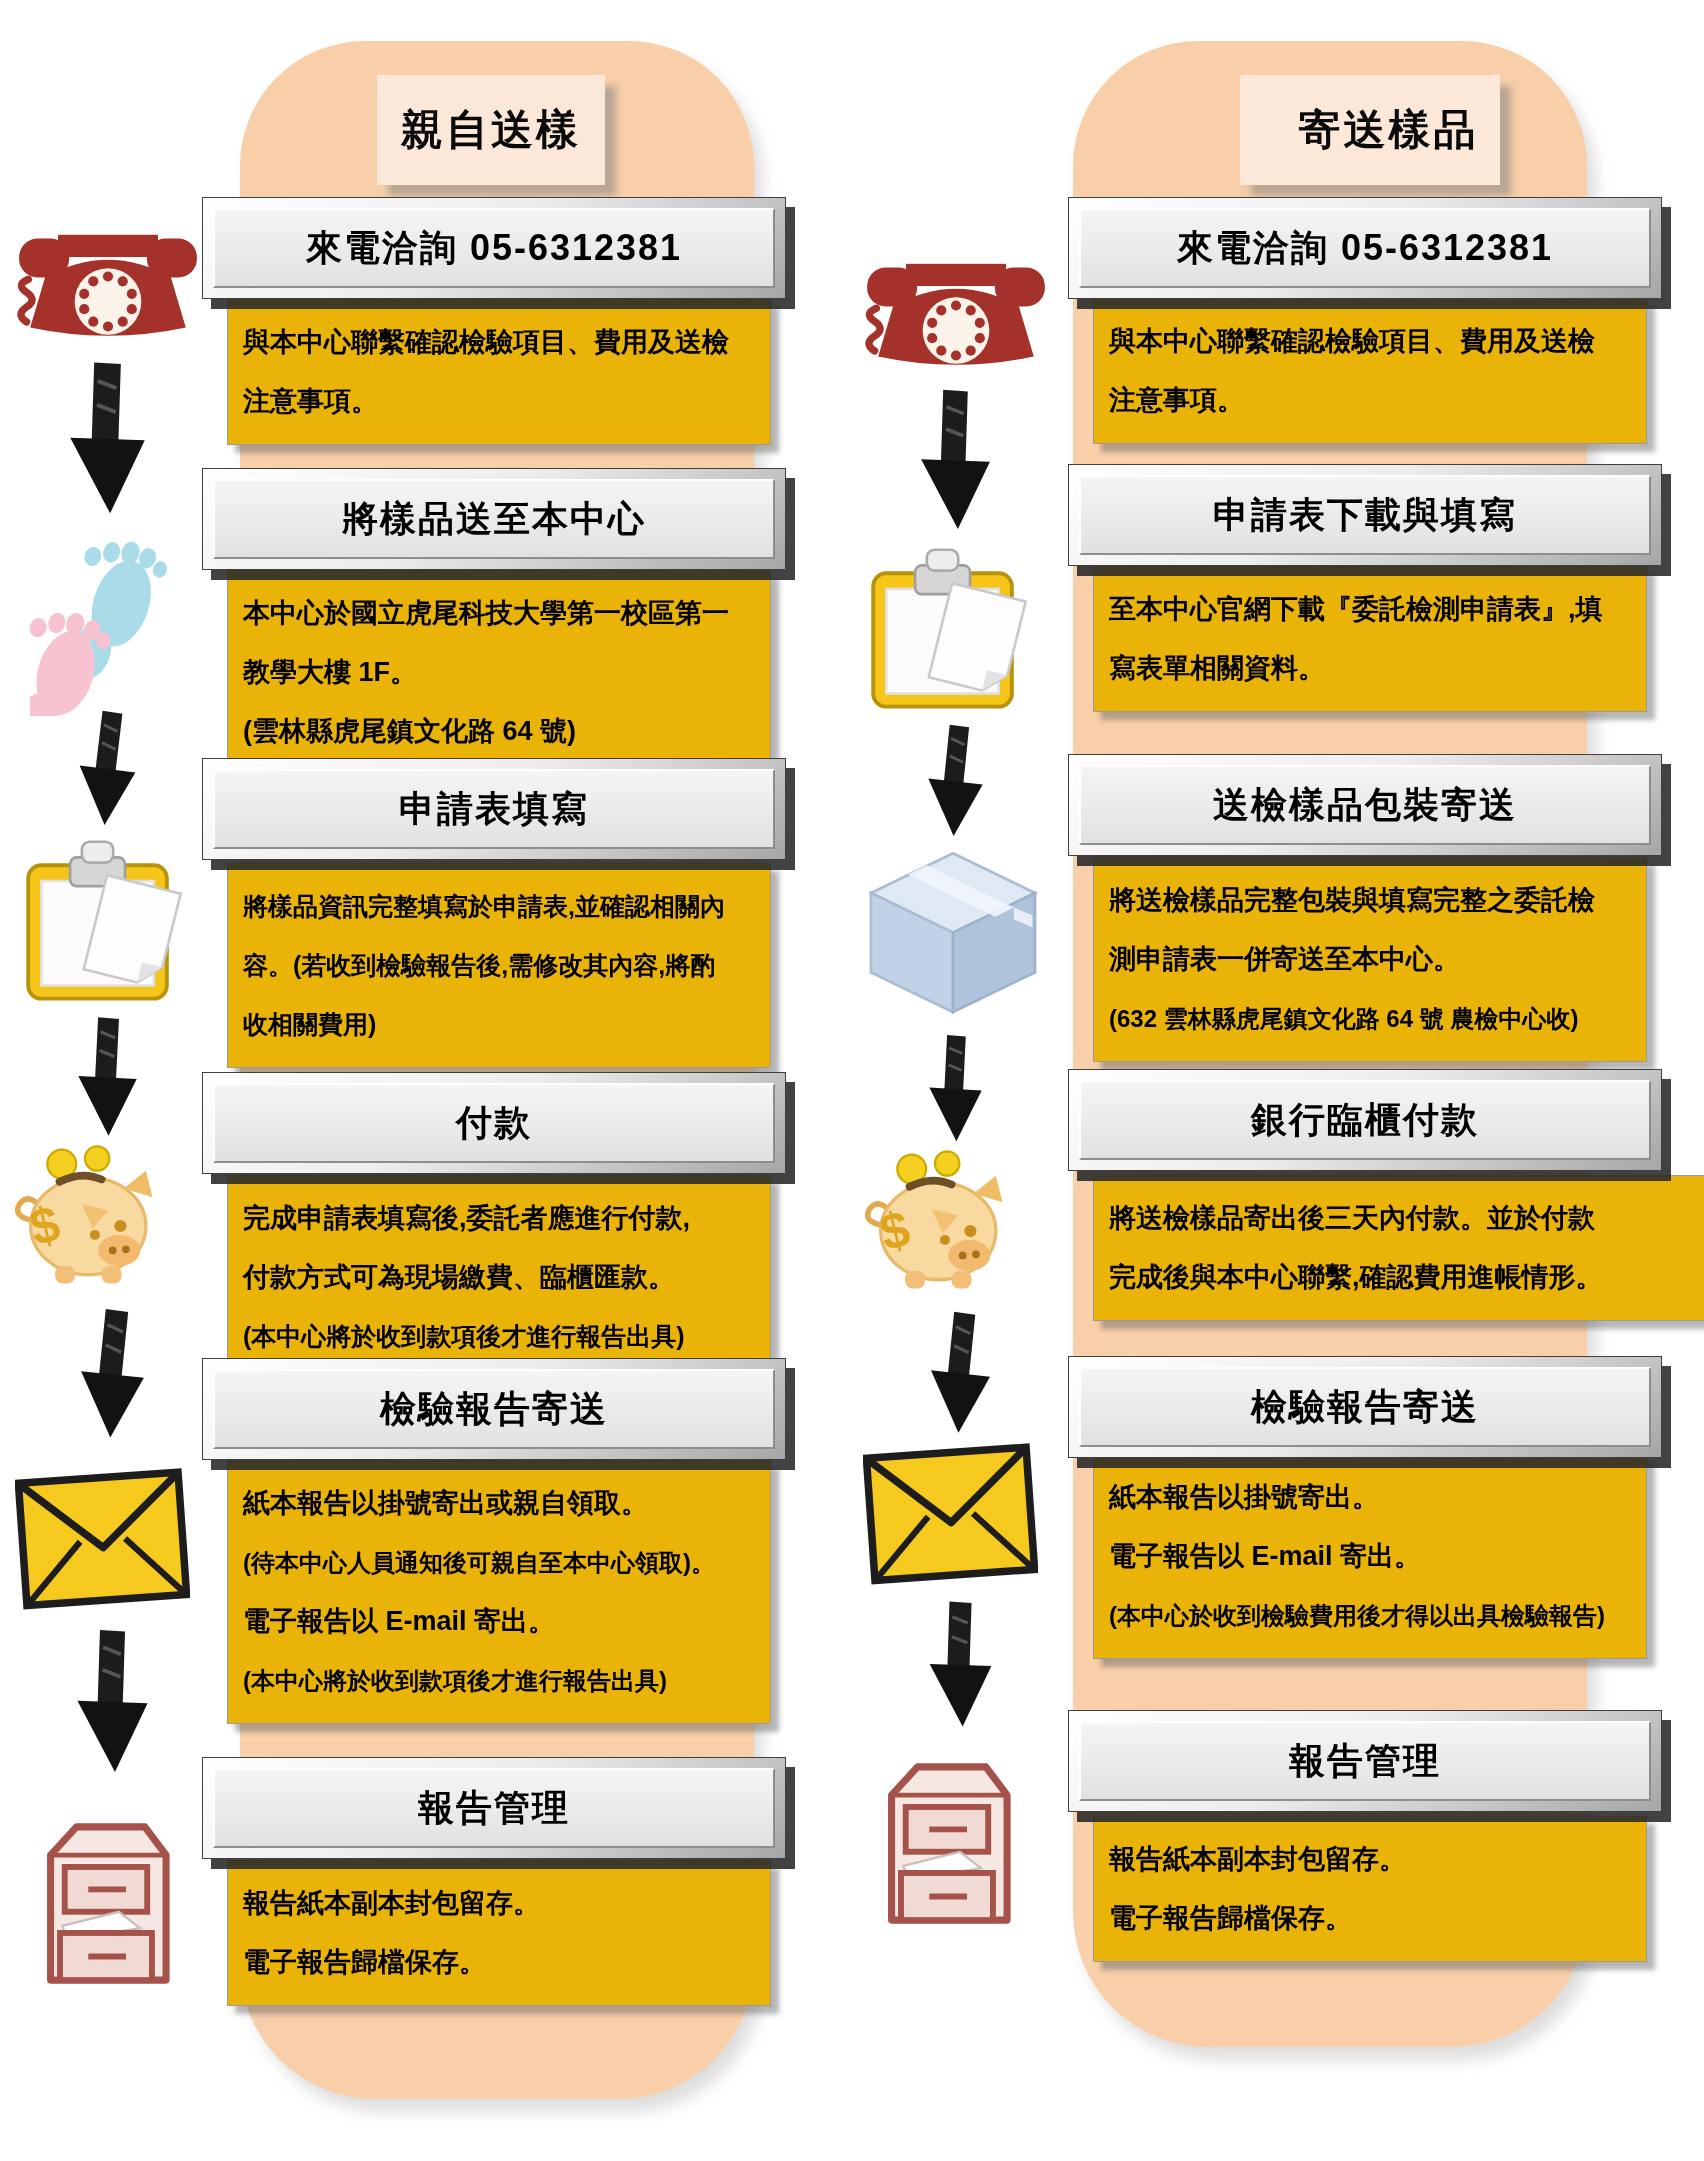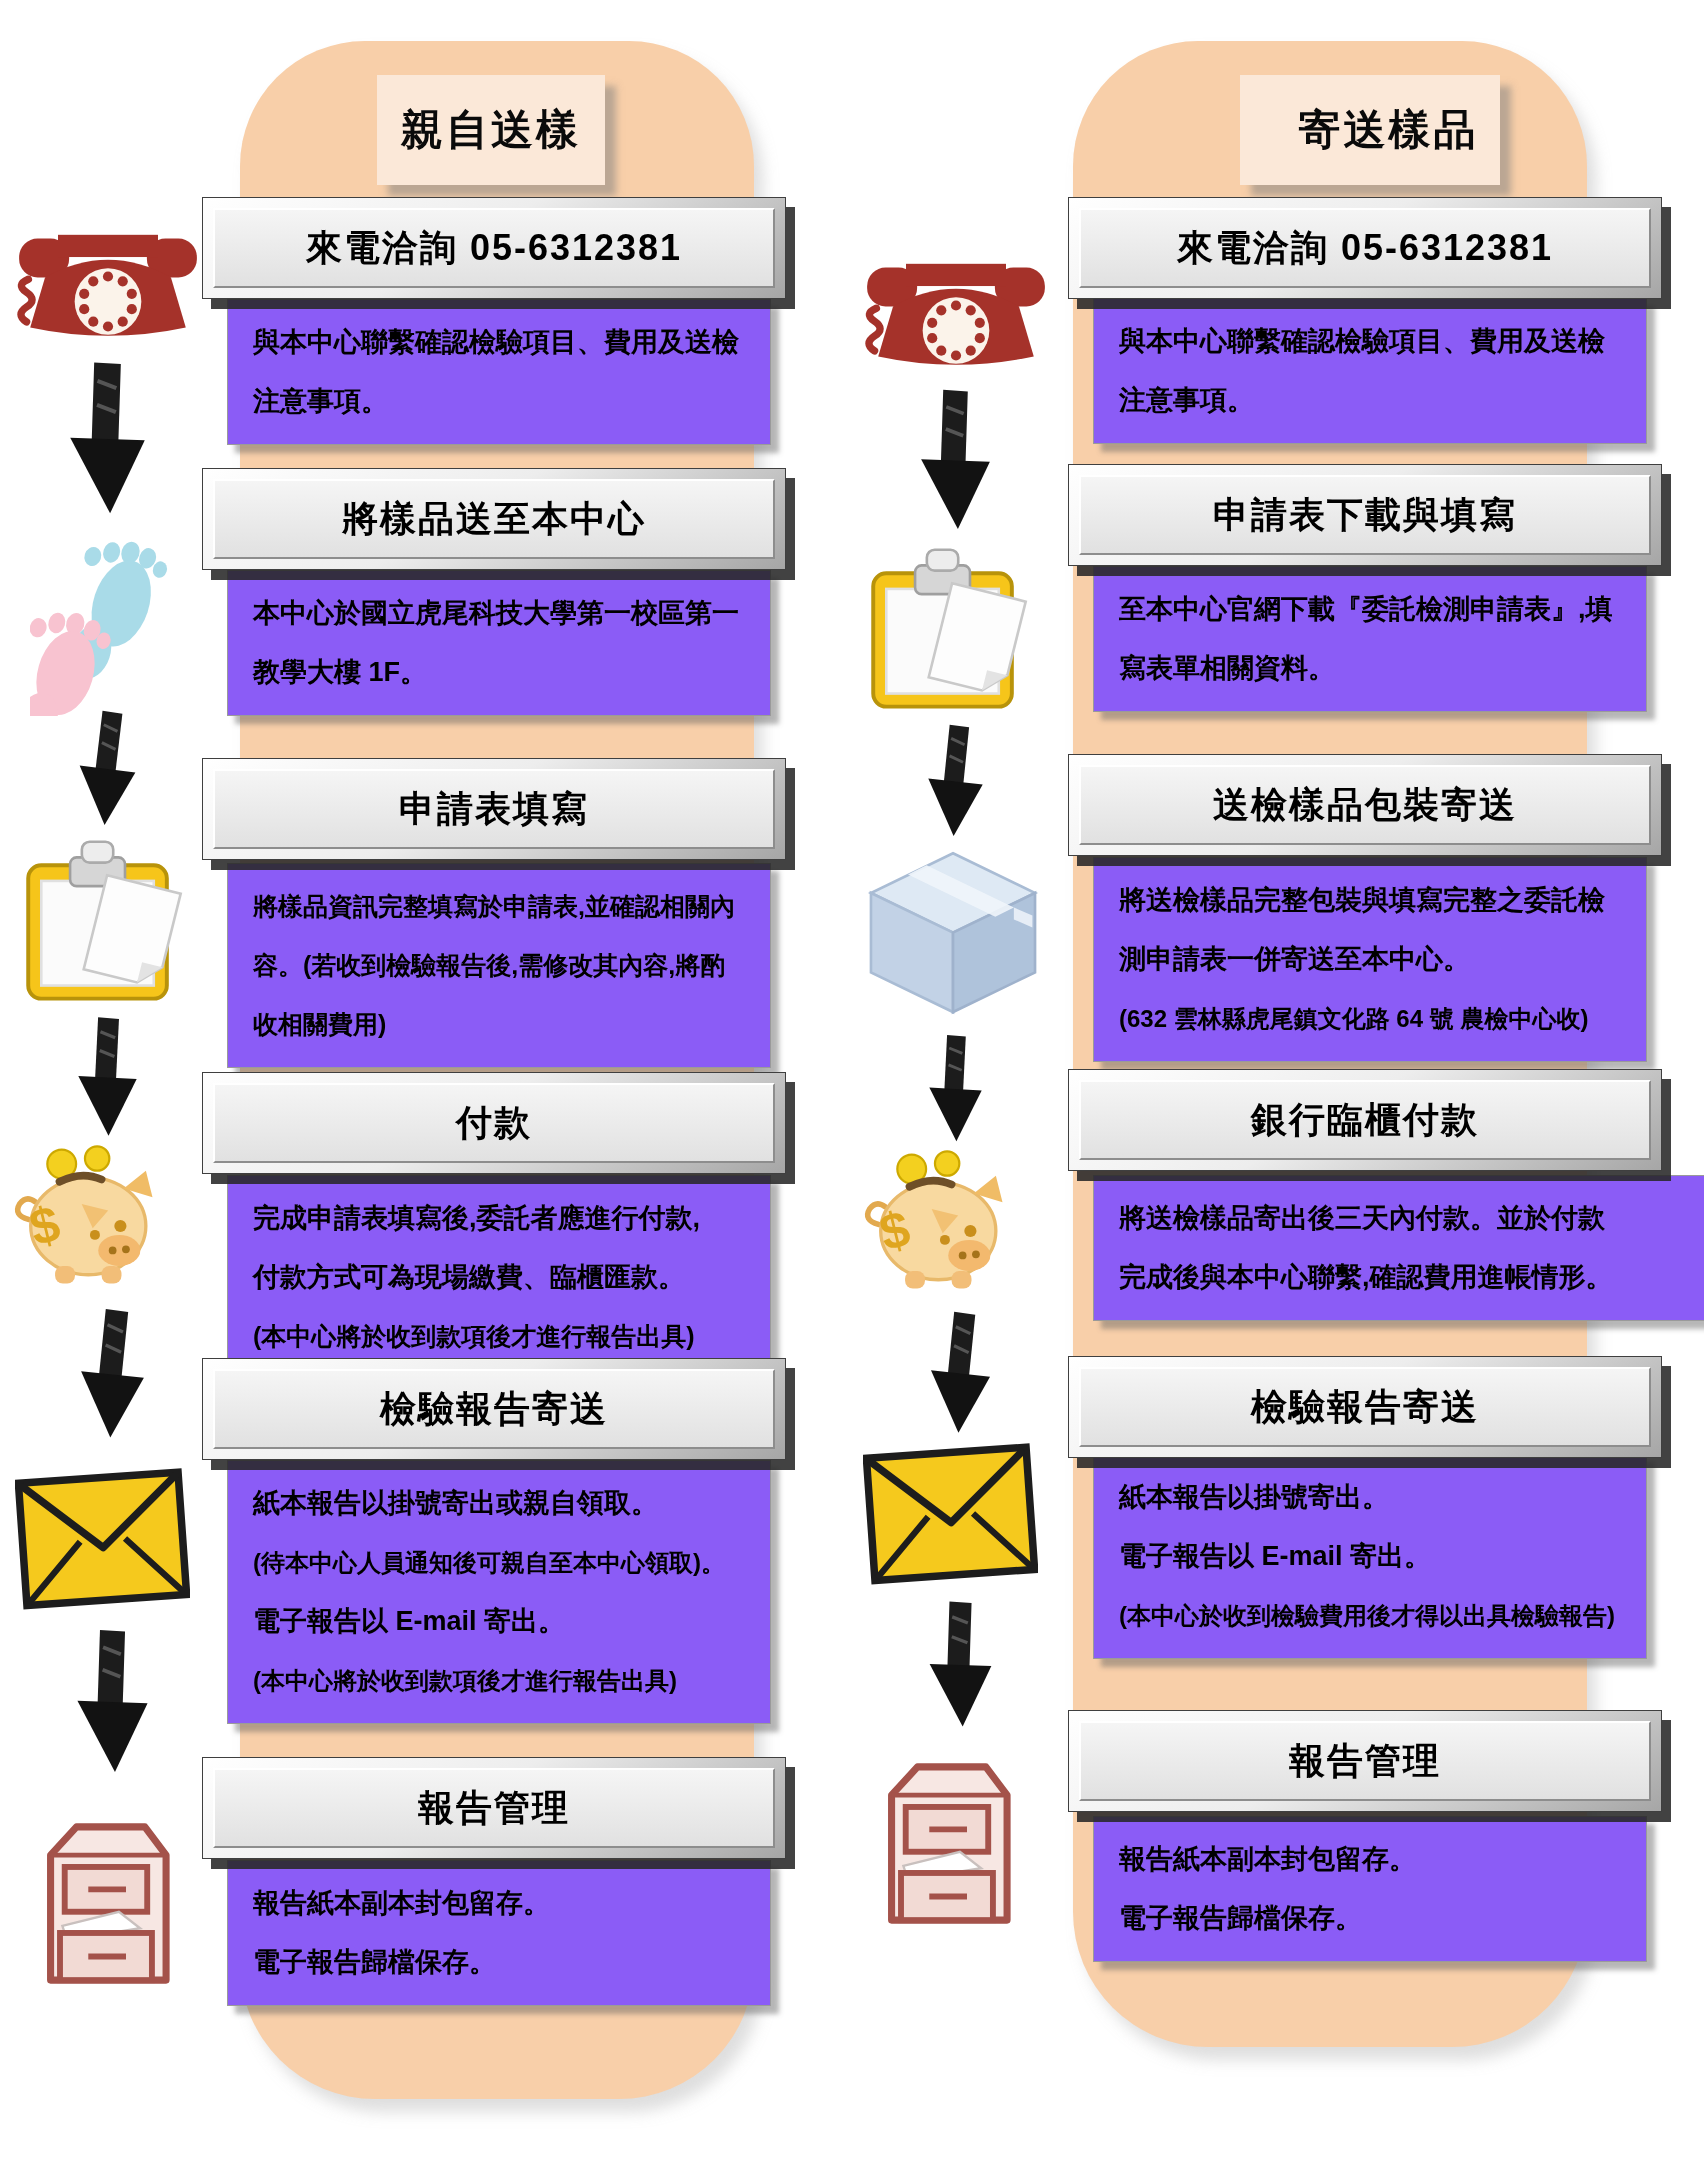--- a/index.html
+++ b/index.html
@@ -39,25 +39,25 @@
     width:100%;height:100%;box-sizing:border-box;
     background:linear-gradient(180deg,#f5f5f5,#e1e1e1);
     border-top:2px solid #ffffff;border-left:2px solid #ffffff;
     border-bottom:2px solid #8d8d8d;border-right:2px solid #8d8d8d;
     display:flex;align-items:center;justify-content:center;
     font-size:36px;font-weight:bold;color:#000;
     letter-spacing:2px;
   }
   .desc{
     position:absolute;
-    background:#8b5cf6;
+    background:#eab308;
     border:1px solid #9a9a9a;
     box-shadow:8px 8px 5px rgba(95,95,95,0.45);
     box-sizing:border-box;
-    padding:13px 25px;
+    padding:13px 15px;
     z-index:1;
   }
   .line{
     font-size:27px;font-weight:600;color:#000;
     line-height:59px;white-space:nowrap;
   }
   .line.mid{font-size:25px;}
   .line.sm{font-size:24px;}
   .icon{position:absolute;z-index:2;}
   .icon svg{display:block;width:100%;height:100%;}
@@ -78,20 +78,21 @@
     <div class="line">與本中心聯繫確認檢驗項目、費用及送檢</div>
     <div class="line">注意事項。</div>
   </div>
 
   <div class="hdr" style="left:202px;top:468px;width:584px;">
     <div class="hdr-inner">將樣品送至本中心</div>
   </div>
   <div class="desc" style="left:227px;top:570px;width:544px;">
     <div class="line">本中心於國立虎尾科技大學第一校區第一</div>
     <div class="line">教學大樓 1F。</div>
+    <div class="line">(雲林縣虎尾鎮文化路 64 號)</div>
   </div>
 
   <div class="hdr" style="left:202px;top:758px;width:584px;">
     <div class="hdr-inner">申請表填寫</div>
   </div>
   <div class="desc" style="left:227px;top:863px;width:544px;">
     <div class="line mid">將樣品資訊完整填寫於申請表,並確認相關內</div>
     <div class="line mid">容。(若收到檢驗報告後,需修改其內容,將酌</div>
     <div class="line mid">收相關費用)</div>
   </div>

